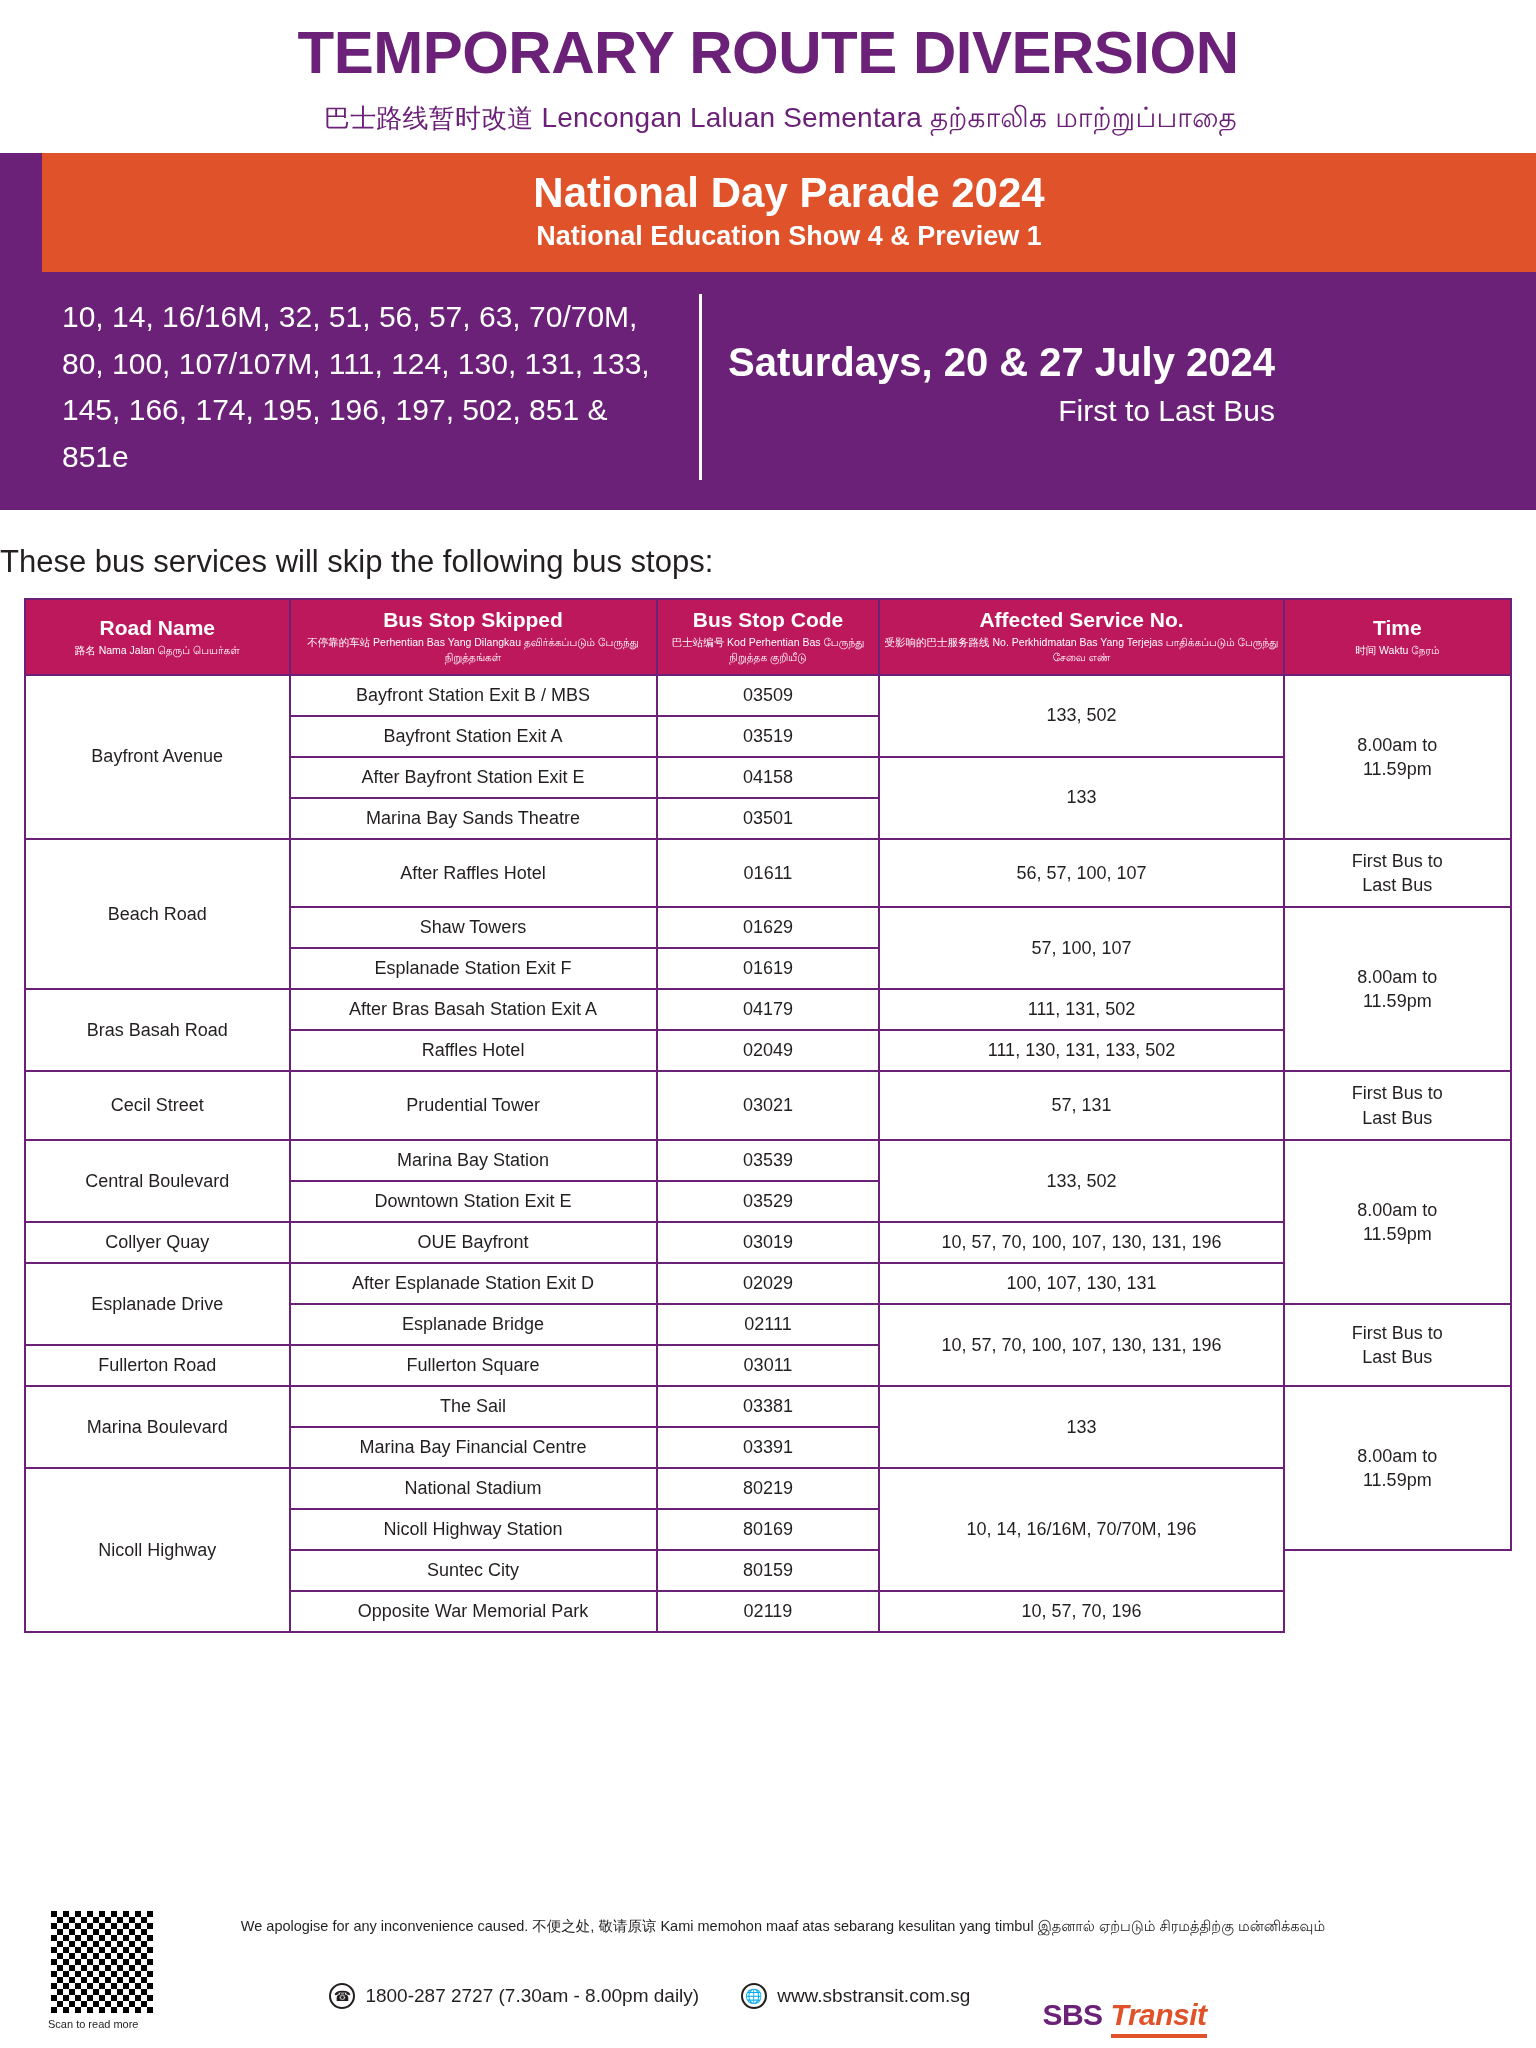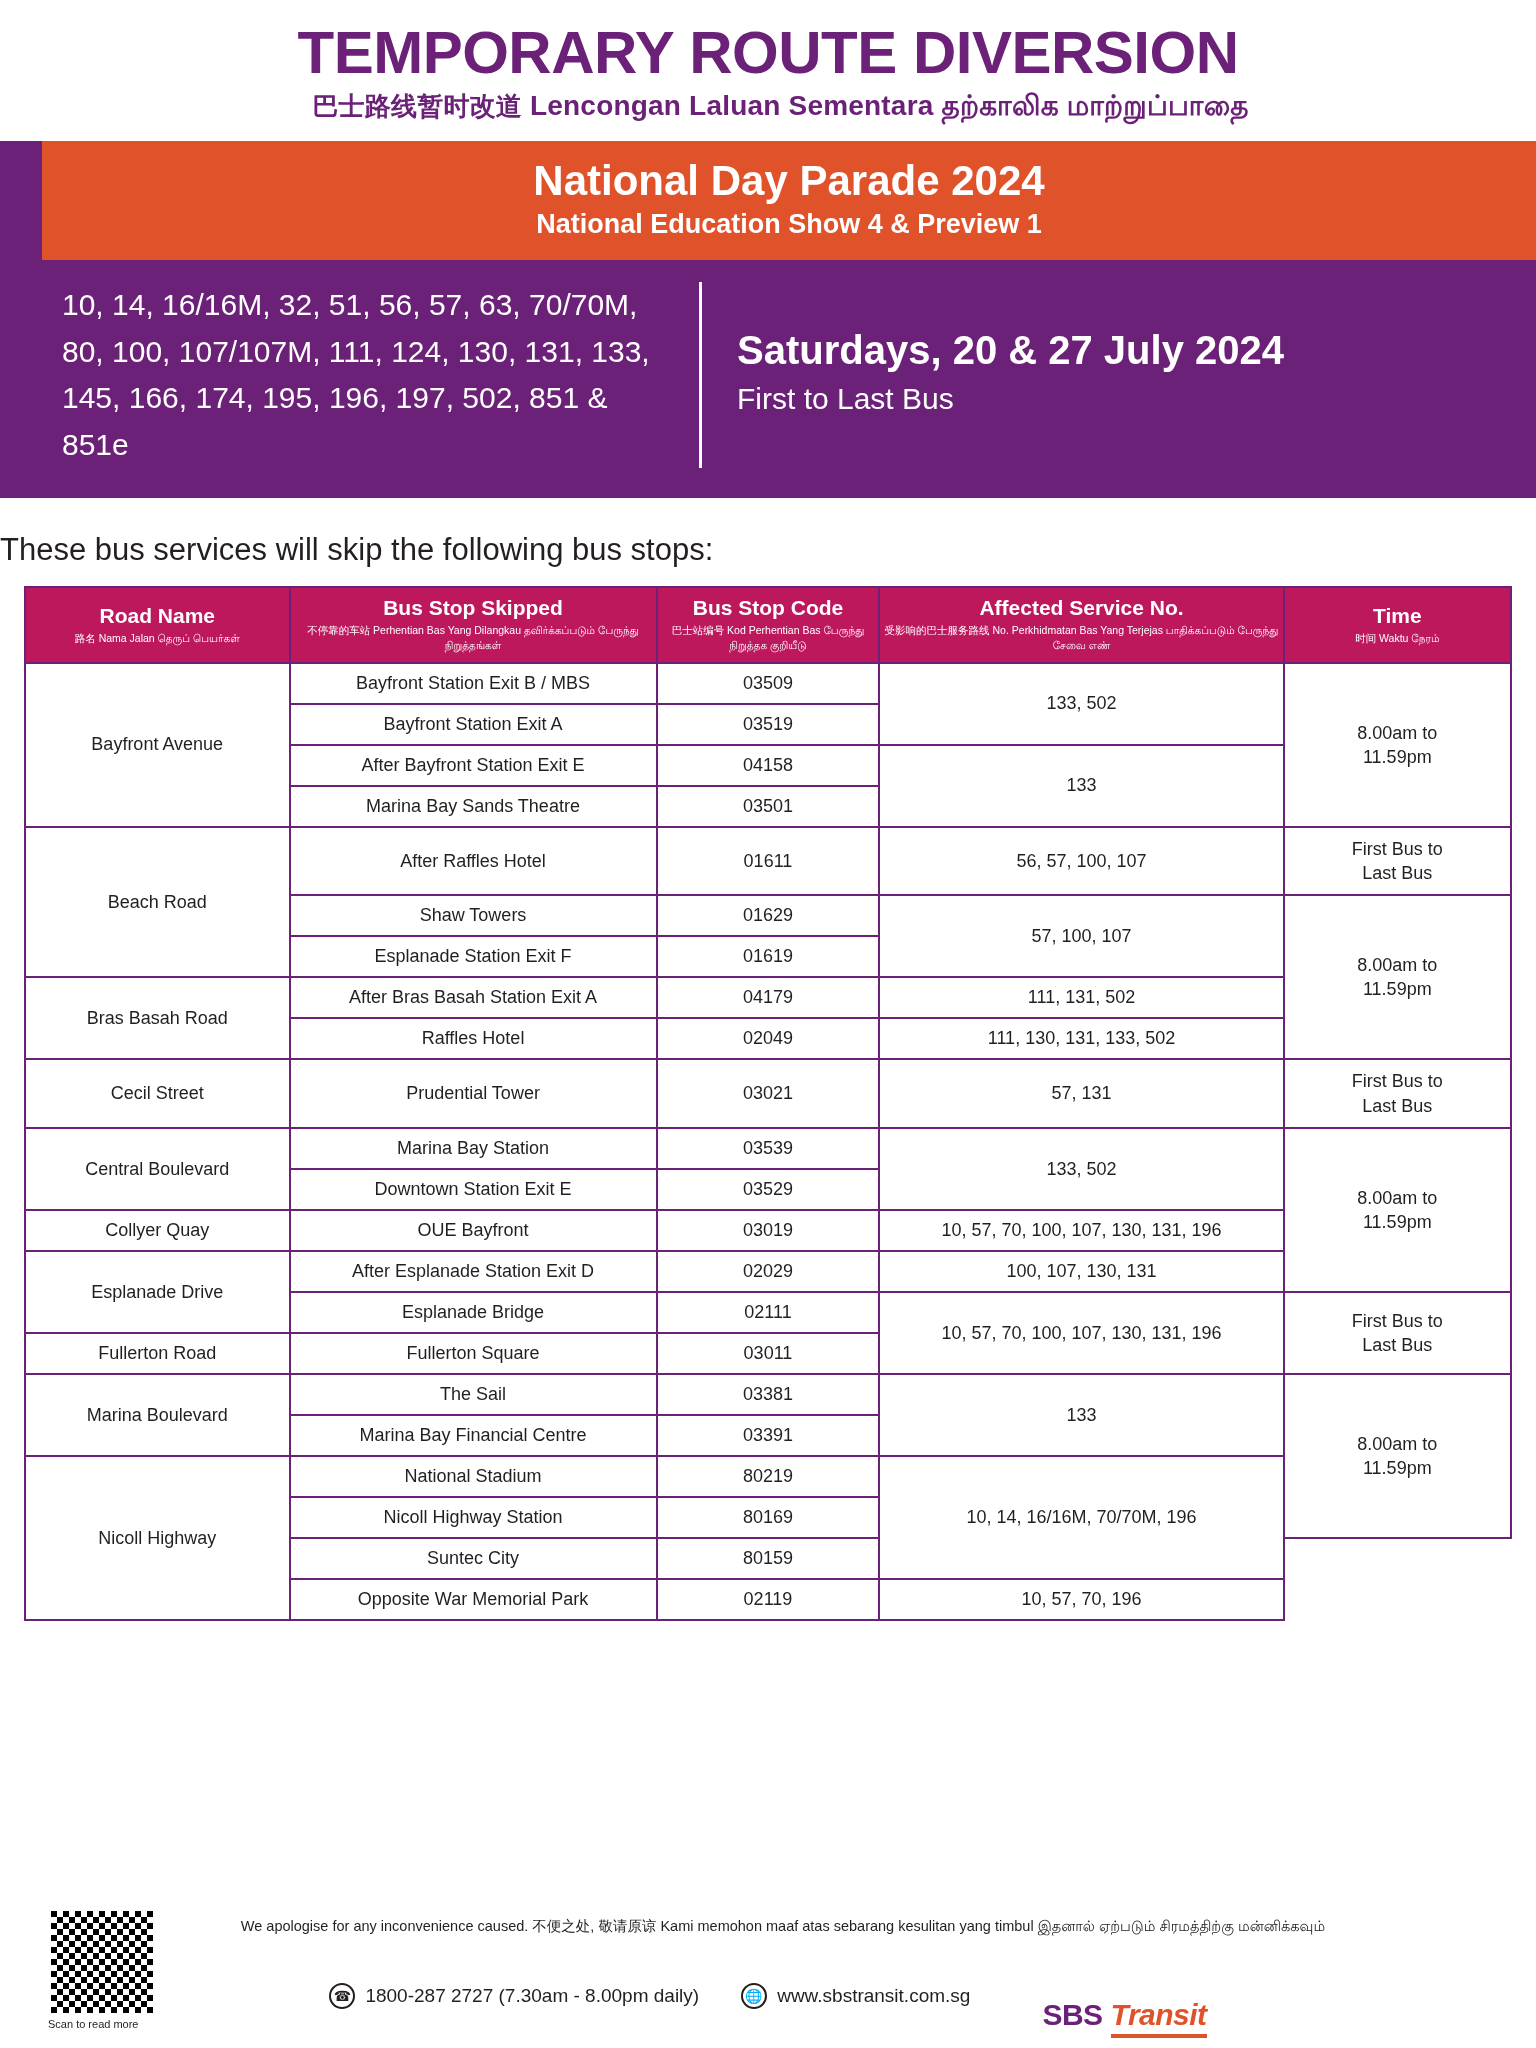--- a/index.html
+++ b/index.html
@@ -20,24 +20,24 @@
     text-align: center;
   }
   .title-main {
     font-size: 60px;
     font-weight: bold;
     color: #6b2177;
     letter-spacing: -0.5px;
     line-height: 1.02;
   }
   .title-sub {
-    margin-top: 6px;
+    margin-top: 18px;
     font-size: 28px;
     color: #6b2177;
-    font-weight: bold;
+    font-weight: normal;
     letter-spacing: 0.2px;
     padding-left: 25px;
   }
   .title-sub .cn { font-size: 26px; }
 
   
   .purple-band {
     position: relative;
     background: #6b2177;
     margin-top: 10px;
@@ -69,22 +69,23 @@
   }
   .routes {
     width: 640px;
     font-size: 30px;
     font-weight: normal;
     line-height: 1.55;
     padding-right: 24px;
     border-right: 3px solid #ffffff;
   }
   .when {
-    padding-left: 35px;
+    padding-left: 26px;
     padding-top: 44px;
+    text-align: right;
   }
   .when-dates {
     font-size: 40px;
     font-weight: bold;
     line-height: 1.2;
   }
   .when-hours {
     font-size: 30px;
     margin-top: 8px;
   }

